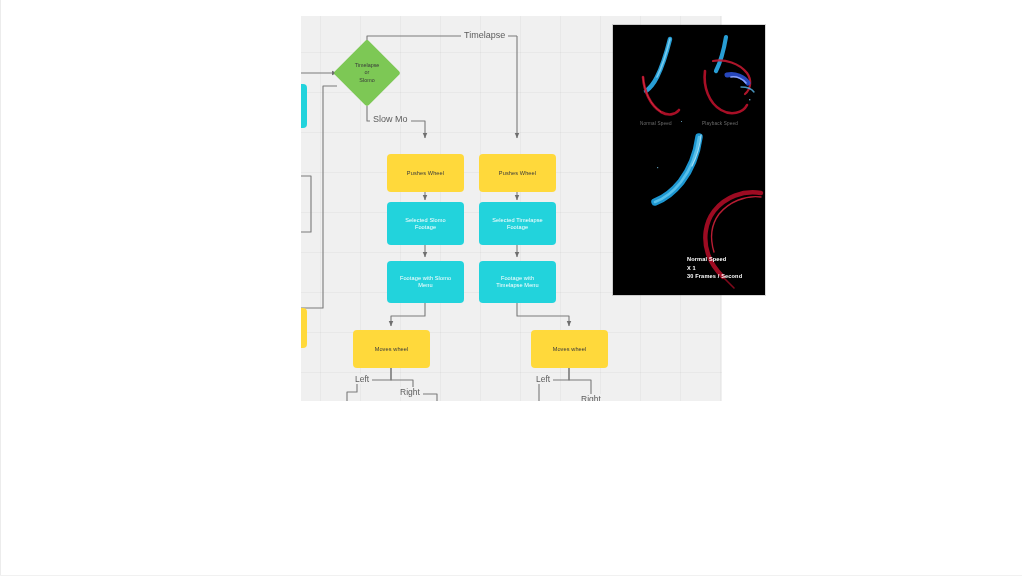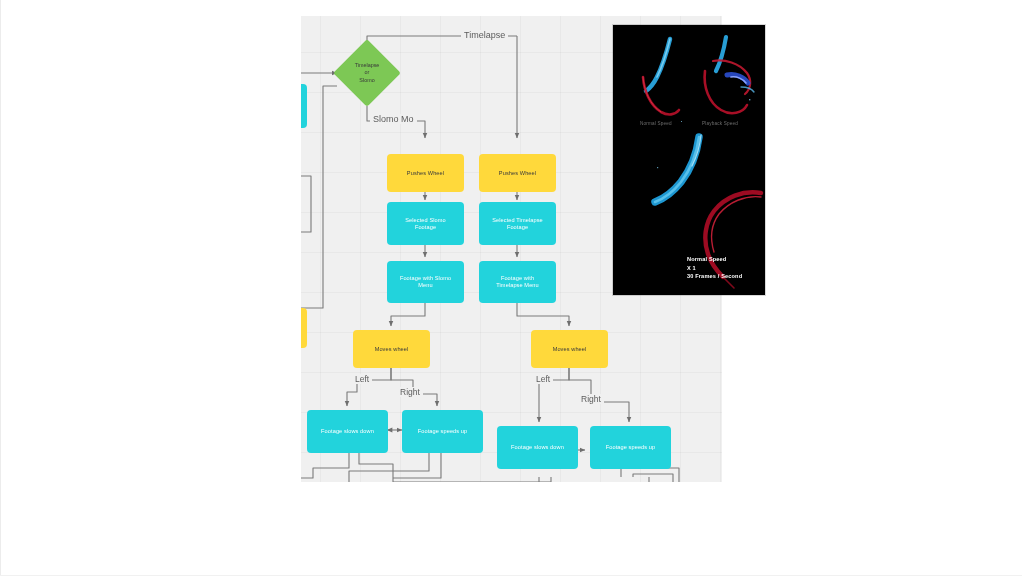--- a/index.html
+++ b/index.html
@@ -6,21 +6,21 @@
   body{
     width:1022px;height:576px;background:#ffffff;overflow:hidden;
     font-family:"Liberation Sans", sans-serif;position:relative;
   }
   
   #page-edge{position:absolute;left:0;top:0;width:1px;height:576px;background:#ececec;}
   #page-bottom-edge{position:absolute;left:0;bottom:0;width:1022px;height:1px;background:#f1f1f1;}
 
   
   #canvas{
-    position:absolute;left:301px;top:16px;width:421px;height:466px;
+    position:absolute;left:301px;top:16px;width:421px;height:385px;
     background:#f0f0f0;
     background-image:
       linear-gradient(to right, rgba(0,0,0,0.035) 1px, transparent 1px),
       linear-gradient(to bottom, rgba(0,0,0,0.035) 1px, transparent 1px);
     background-size:40px 40px;
     background-position:-21px -4px;
     overflow:hidden;
   }
   #edges{position:absolute;left:0;top:0;width:421px;height:533px;}
 
@@ -144,21 +144,21 @@
     <div class="dlabel" style="font-size:5.4px;">
       <span>
         <span>Timelapse</span><br>
         <span>or</span><br>
         <span>Slomo</span>
       </span>
     </div>
   </div>
 
   <div class="edge-label" style="left:160px;top:14px;font-size:9px;">Timelapse</div>
-  <div class="edge-label" style="left:69px;top:98px;font-size:9px;">Slomo Mo</div>
+  <div class="edge-label" style="left:69px;top:98px;font-size:9px;">Slow Mo</div>
   <div class="edge-label" style="left:51px;top:358px;font-size:8.5px;">Left</div>
   <div class="edge-label" style="left:96px;top:371px;font-size:8.5px;">Right</div>
   <div class="edge-label" style="left:232px;top:358px;font-size:8.5px;">Left</div>
   <div class="edge-label" style="left:277px;top:378px;font-size:8.5px;">Right</div>
 
   <div class="node yellow" style="left:86px;top:138px;width:77px;height:38px;font-size:5.6px;">
     <span class="lbl">Pushes Wheel</span>
   </div>
 
   <div class="node yellow" style="left:178px;top:138px;width:77px;height:38px;font-size:5.6px;">

